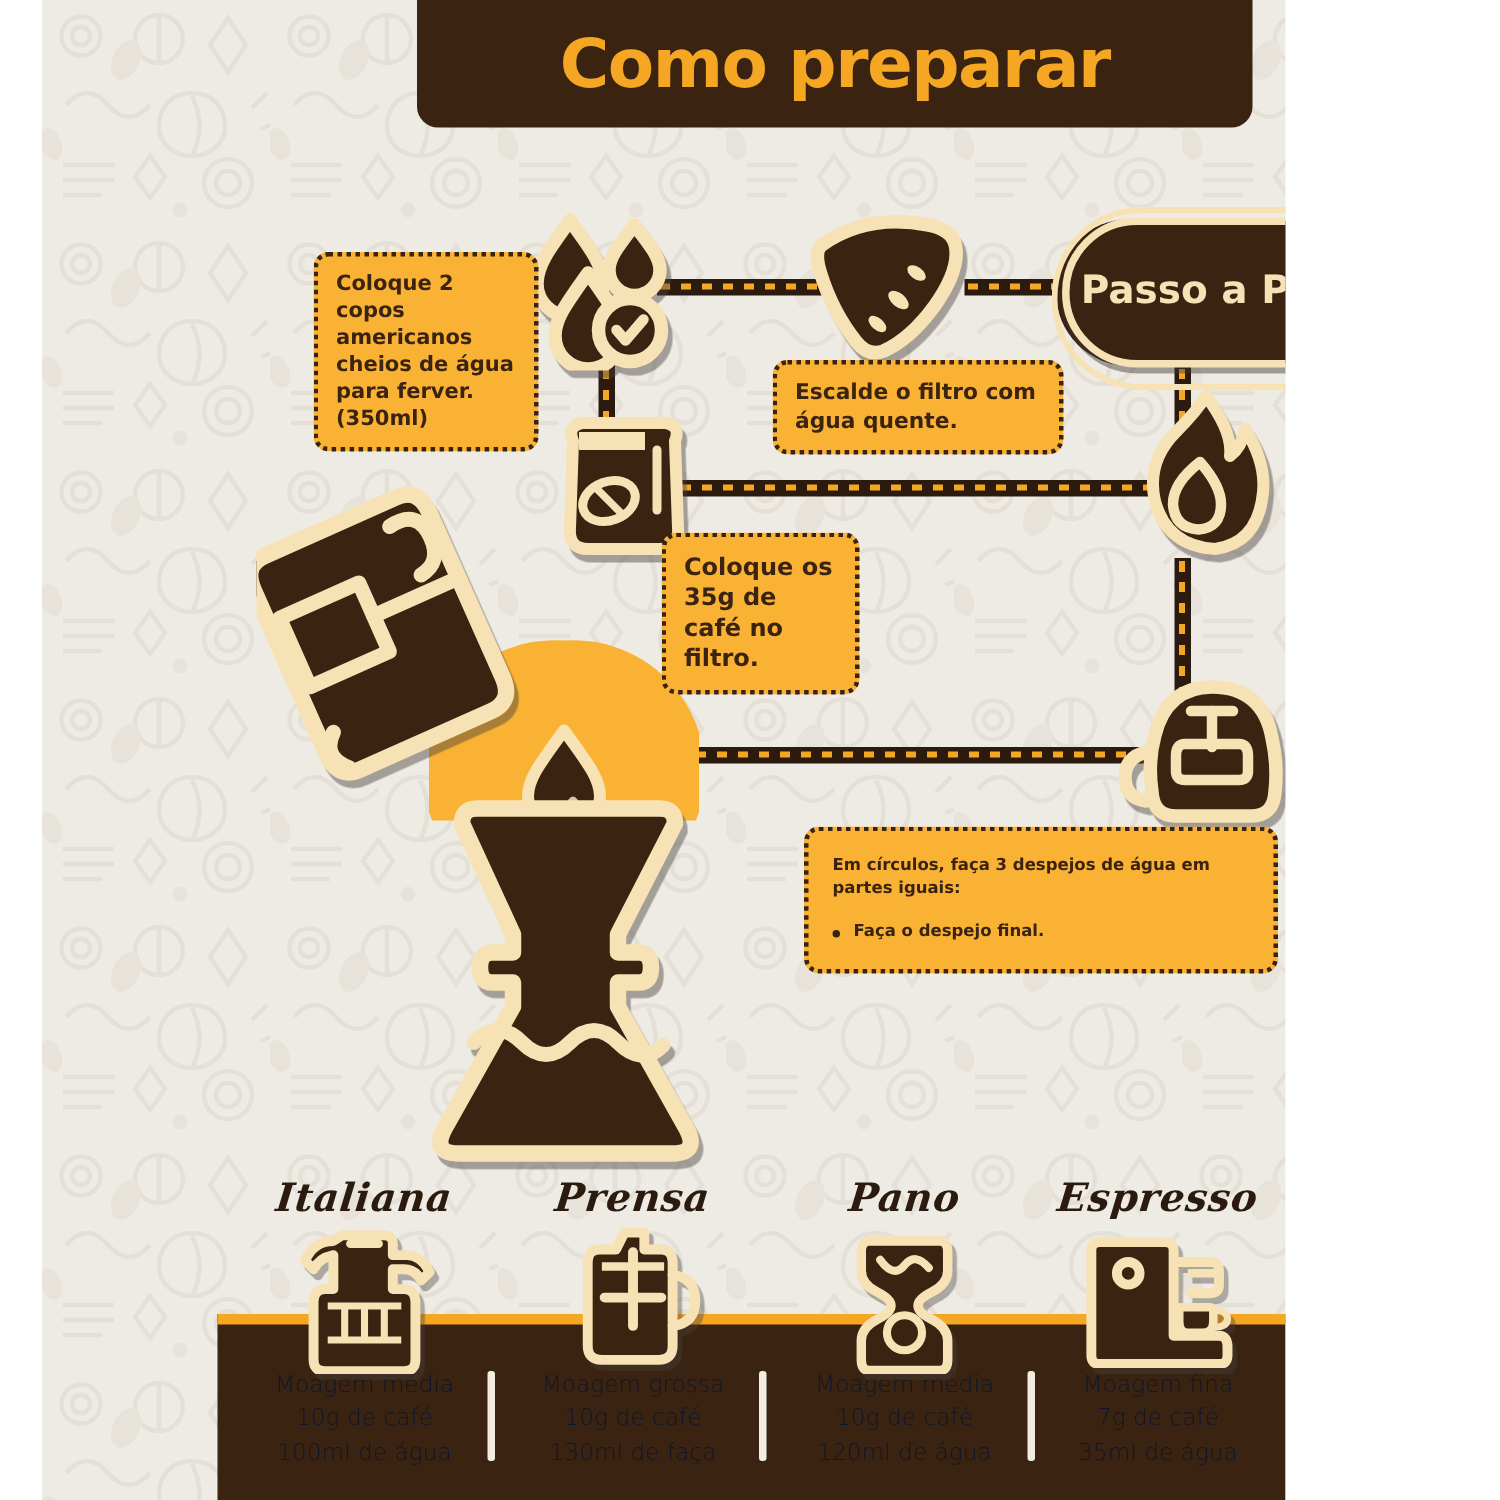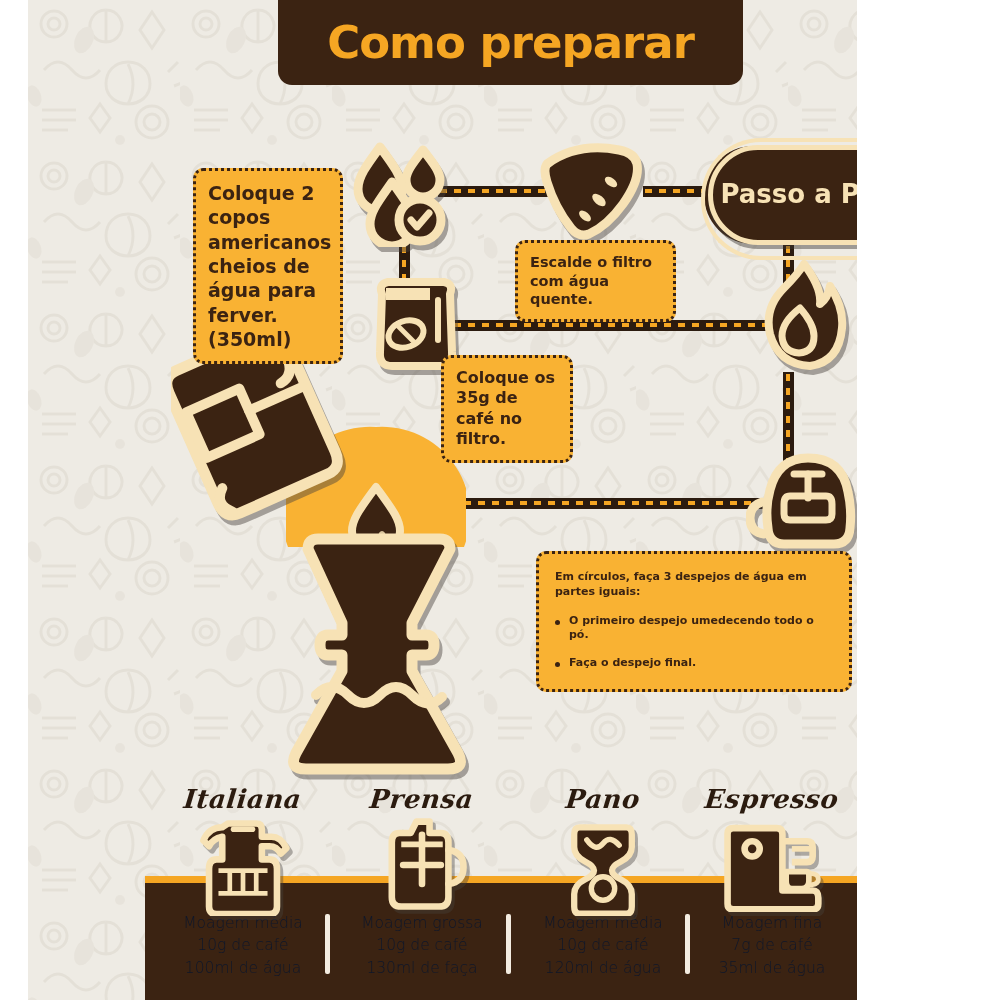--- a/index.html
+++ b/index.html
@@ -15,21 +15,21 @@
   
   #bgpattern {
     position:absolute; inset:0;
     opacity:.55;
     background-repeat:repeat;
     background-size:150px 150px;
   }
 
   
   #titlebar {
-    position:absolute; left:250px; top:0px; width:465px; height:85px;
+    position:absolute; left:250px; top:0px; width:557px; height:85px;
     background:#3b2312;
     border-bottom-left-radius:14px; border-bottom-right-radius:14px;
     display:flex; align-items:center; justify-content:center;
   }
   #titlebar .t {
     color:#f5a623; font-size:45px; font-weight:bold; letter-spacing:-1px;
     font-family:"DejaVu Sans", sans-serif;
   }
 
   
@@ -66,22 +66,22 @@
   }
 
   
   .callout {
     position:absolute; background:#f9b233;
     border:3px dotted #3b2312; border-radius:10px;
     padding:10px 12px; z-index:30;
     color:#3b2312; font-weight:bold; line-height:1.28;
     font-family:"DejaVu Sans", sans-serif;
   }
-  #c1 { left:165px; top:168px; width:150px; font-size:19px; }
-  #c2 { left:487px; top:240px; width:161px; font-size:14.5px; }
+  #c1 { left:181px; top:168px; width:150px; font-size:14px; }
+  #c2 { left:487px; top:240px; width:194px; font-size:14.5px; }
   #c3 { left:413px; top:355px; width:132px; font-size:16px; }
   #c4 { left:608px; top:352px; width:140px; font-size:15px; }
 
   #cbig {
     left:508px; top:551px; width:316px; font-size:11px; padding:16px 14px 18px 16px;
   }
   #cbig .hd { margin-bottom:14px; line-height:1.35; }
   #cbig ul { list-style:none; }
   #cbig li { position:relative; padding-left:14px; margin-bottom:13px; line-height:1.33; }
   #cbig li:last-child { margin-bottom:0; }
@@ -253,21 +253,20 @@
   </div>
 
   <div class="callout" id="c3">
     <span>Coloque os 35g de café no filtro.</span>
   </div>
 
 
   <div class="callout" id="cbig">
     <div class="hd">Em círculos, faça 3 despejos de água em partes iguais:</div>
     <ul>
-      <li>O primeiro despejo umedecendo todo o pó.</li>
       <li>Faça o despejo final.</li>
     </ul>
   </div>
 
   <div id="passo">
     <div class="t">Passo a Passo</div>
   </div>
 
   <div id="methods">
     <div id="footerband"></div>

